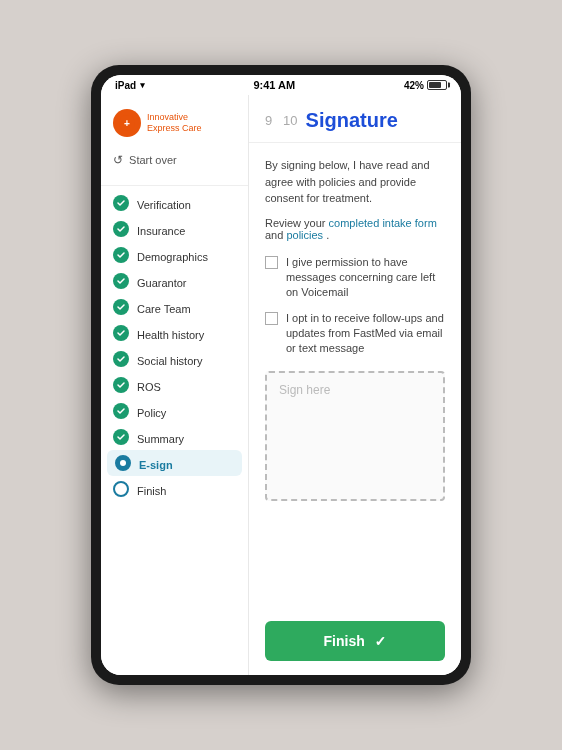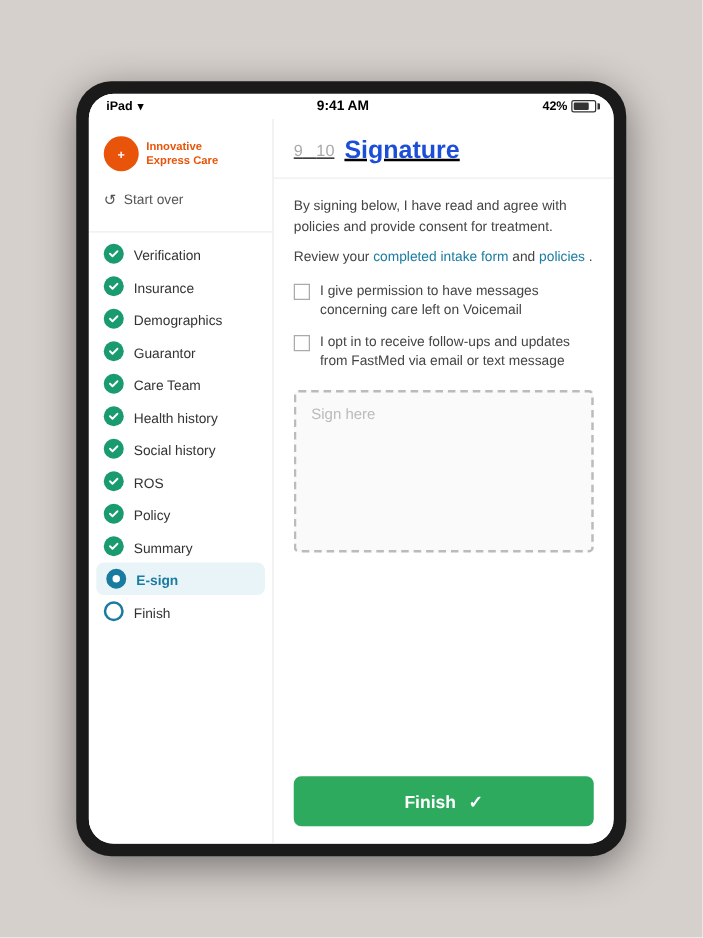--- a/index.html
+++ b/index.html
@@ -8,21 +8,21 @@
       background-color: #d6d0cc;
       display: flex;
       justify-content: center;
       align-items: center;
       width: 562px;
       height: 750px;
       font-family: -apple-system, 'Helvetica Neue', Arial, sans-serif;
     }
 
     .tablet {
-      width: 440px;
+      width: 380px;
       height: 620px;
       background: #1a1a1a;
       border-radius: 28px;
       padding: 10px;
       box-shadow: 0 8px 32px rgba(0,0,0,0.45);
       position: relative;
     }
 
     .tablet-inner {
       width: 100%;
@@ -116,21 +116,21 @@
       align-items: center;
       justify-content: center;
       color: white;
       font-size: 14px;
       font-weight: bold;
       flex-shrink: 0;
     }
 
     .logo-text {
       font-size: 9px;
-      font-weight: 700;
+      font-weight: 400;
       color: #e8540a;
       line-height: 1.2;
     }
 
     .start-over {
       display: flex;
       align-items: center;
       gap: 6px;
       padding: 6px 12px;
       color: #555;
@@ -224,21 +224,20 @@
       overflow-y: auto;
       background: #fff;
     }
 
     .page-header {
       display: flex;
       align-items: center;
       gap: 8px;
       padding: 14px 16px 10px 16px;
       border-bottom: 1px solid #eee;
-      text-decoration: underline;
     }
 
     .step-indicator {
       font-size: 13px;
       color: #aaa;
       font-weight: 400;
     }
 
     .page-title {
       font-size: 20px;

